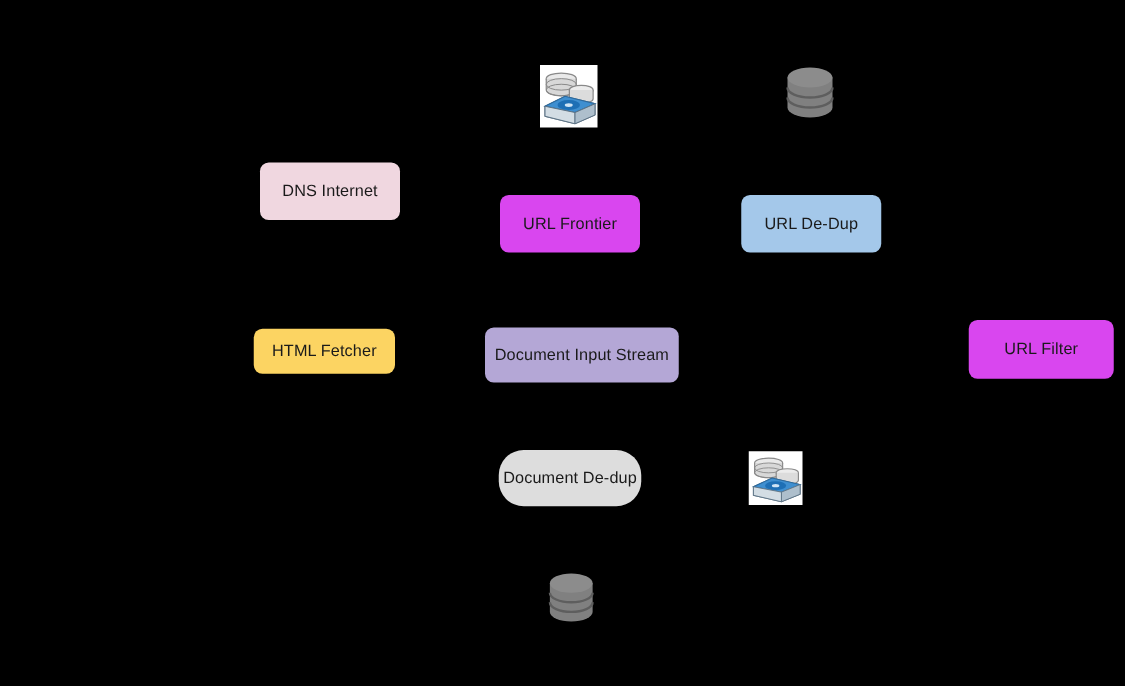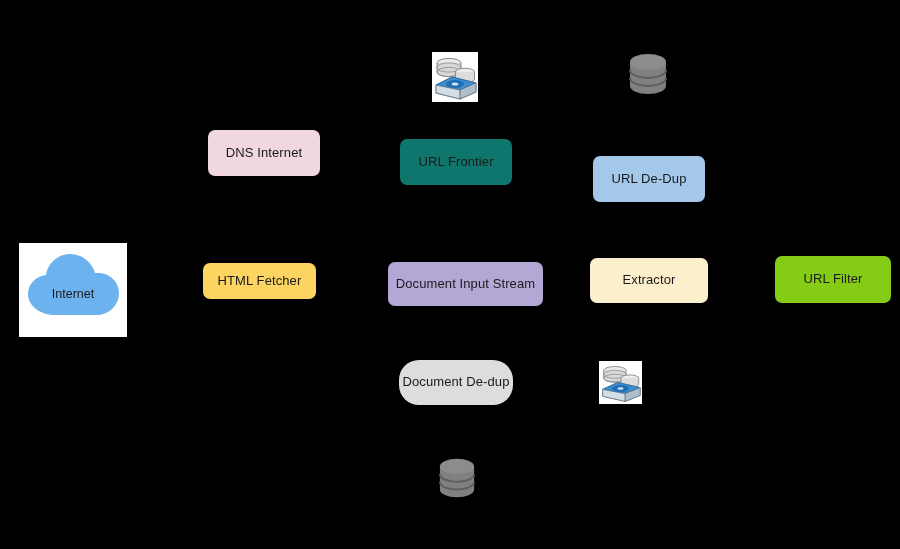--- a/index.html
+++ b/index.html
@@ -65,54 +65,43 @@
     box-sizing: border-box;
     overflow: hidden;
   }
   .disk-icon svg { display: block; width: 100%; height: 100%; }
 </style>
 </head>
 <body>
 
 <div id="canvas" style="background: rgb(0, 0, 0);">
 
-  <div class="cloud-tile" id="n-internet" style="left: 19px; top: 243px; width: 108px; height: 94px; background: rgb(255, 255, 255);">
-    <svg viewBox="0 0 108 94" preserveAspectRatio="none">
-      <path d="M36 72 C20 72 9 62 9 51 C9 41 17 33 27 32 C29 20 39 11 51 11
-               C63 11 73 19 76 30 C77 30 78 30 79 30 C91 30 100 39 100 50
-               C100 62 90 72 78 72 Z" fill="#6cb2ef" id="cloud-shape"></path>
-      <text class="cloud-text" x="54" y="52" text-anchor="middle" dominant-baseline="middle">Internet</text>
-    </svg>
-  </div>
 
   <div class="node" id="n-dns-resolver" style="left: 208px; top: 130px; width: 112px; height: 46px; background: rgb(240, 215, 224);">
     <span class="node-label">DNS Internet</span>
   </div>
 
-  <div class="node" id="n-url-frontier" style="left: 400px; top: 139px; width: 112px; height: 46px; background: #0f766e;">
+  <div class="node" id="n-url-frontier" style="left: 400px; top: 156px; width: 112px; height: 46px; background: #d946ef;">
     <span class="node-label">URL Frontier</span>
   </div>
 
   <div class="node" id="n-url-de-dup" style="left: 593px; top: 156px; width: 112px; height: 46px; background: rgb(164, 200, 234); align-items: center;">
     <span class="node-label">URL De-Dup</span>
   </div>
 
   <div class="node" id="n-html-fetcher" style="left: 203px; top: 263px; width: 113px; height: 36px; background: rgb(252, 212, 98);">
     <span class="node-label">HTML Fetcher</span>
   </div>
 
   <div class="node" id="n-document-input-stream" style="left: 388px; top: 262px; width: 155px; height: 44px; background: rgb(180, 167, 214);">
     <span class="node-label">Document Input Stream</span>
   </div>
 
-  <div class="node" id="n-extractor" style="left: 590px; top: 258px; width: 118px; height: 45px; background: rgb(252, 239, 203);">
-    <span class="node-label">Extractor</span>
-  </div>
 
-  <div class="node" id="n-url-filter" style="left: 775px; top: 256px; width: 116px; height: 47px; background: #84cc16;">
+  <div class="node" id="n-url-filter" style="left: 775px; top: 256px; width: 116px; height: 47px; background: #d946ef;">
     <span class="node-label">URL Filter</span>
   </div>
 
   <div class="node" id="n-document-de-dup" style="left: 399px; top: 360px; width: 114px; height: 45px; background: rgb(221, 221, 221); border-radius: 20px;">
     <span class="node-label">Document De-dup</span>
   </div>
 
   <div class="disk-icon" id="i-url-frontier-storage" style="left: 432px; top: 52px; width: 46px; height: 50px;">
     <svg viewBox="0 0 46 50" preserveAspectRatio="none">
 

